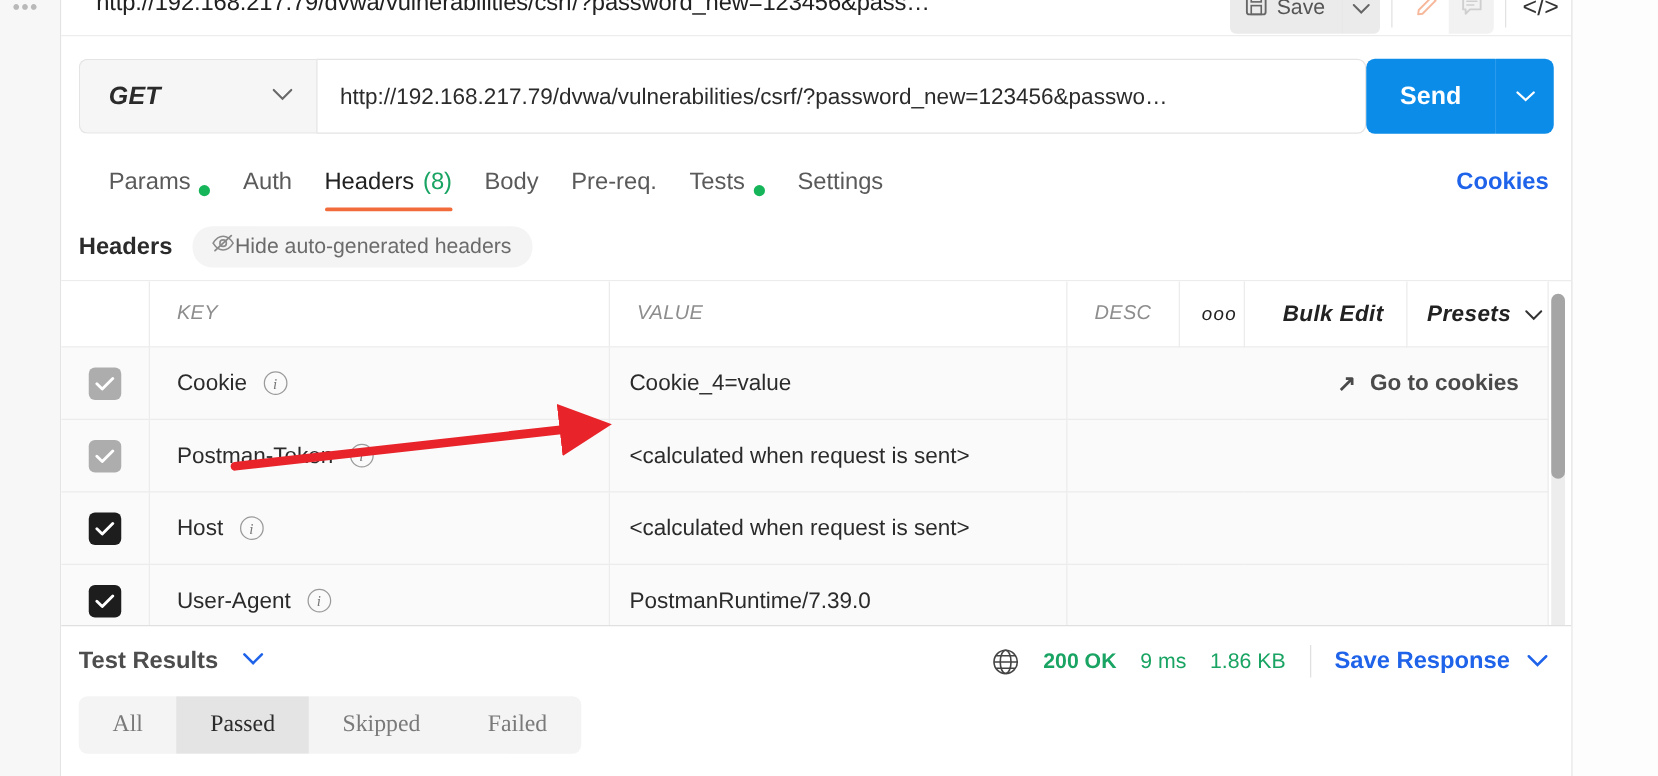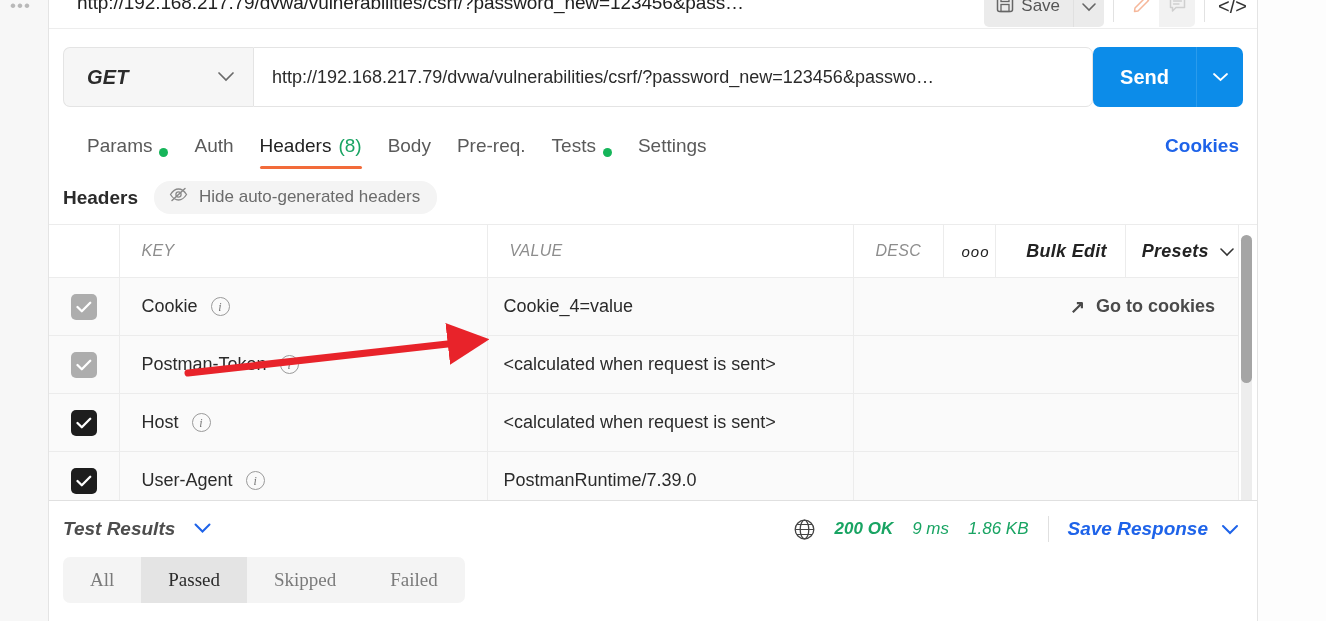--- a/index.html
+++ b/index.html
@@ -122,21 +122,21 @@
     font-size:19px;color:#1e63e9;font-weight:bold;
   }
 
   
   .headers-bar{
     flex:0 0 auto;display:flex;align-items:center;gap:16px;
     padding:12px 14px 10px 14px;
   }
   .headers-label{font-size:19px;font-weight:bold;color:#2b2b2b;}
   .hide-auto{
-    display:flex;align-items:center;gap:11px;
+    display:flex;align-items:center;
     background:#f4f4f4;border-radius:16px;padding:6px 17px 7px 15px;
     font-size:17px;color:#6b6b6b;
   }
 
   
   .table-wrap{
     flex:1 1 auto;position:relative;overflow:hidden;
     border-top:1px solid #ececec;
   }
   .tbl{width:1190px;border-collapse:collapse;table-layout:fixed;}
@@ -196,21 +196,20 @@
   }
 
   
   .resp-pane{
     flex:0 0 auto;background:#fff;border-top:1px solid #e0e0e0;
     height:120px;position:relative;
   }
   .resp-head{
     display:flex;align-items:center;height:56px;padding:0 18px 0 14px;
     justify-content:space-between;
-    font-style:italic;
   }
   .test-results{display:flex;align-items:center;gap:18px;}
   .tr-label{font-size:19px;color:#4d4d4d;font-weight:bold;}
   .meta{display:flex;align-items:center;gap:19px;font-size:17px;}
   .globe{width:23px;height:23px;}
   .m-status{color:#19a463;font-weight:bold;}
   .m-time{color:#19a463;}
   .m-size{color:#19a463;}
   .sep{width:1px;height:26px;background:#e0e0e0;}
   .save-resp{color:#1e63e9;font-size:19px;font-weight:bold;display:flex;align-items:center;gap:13px;}

